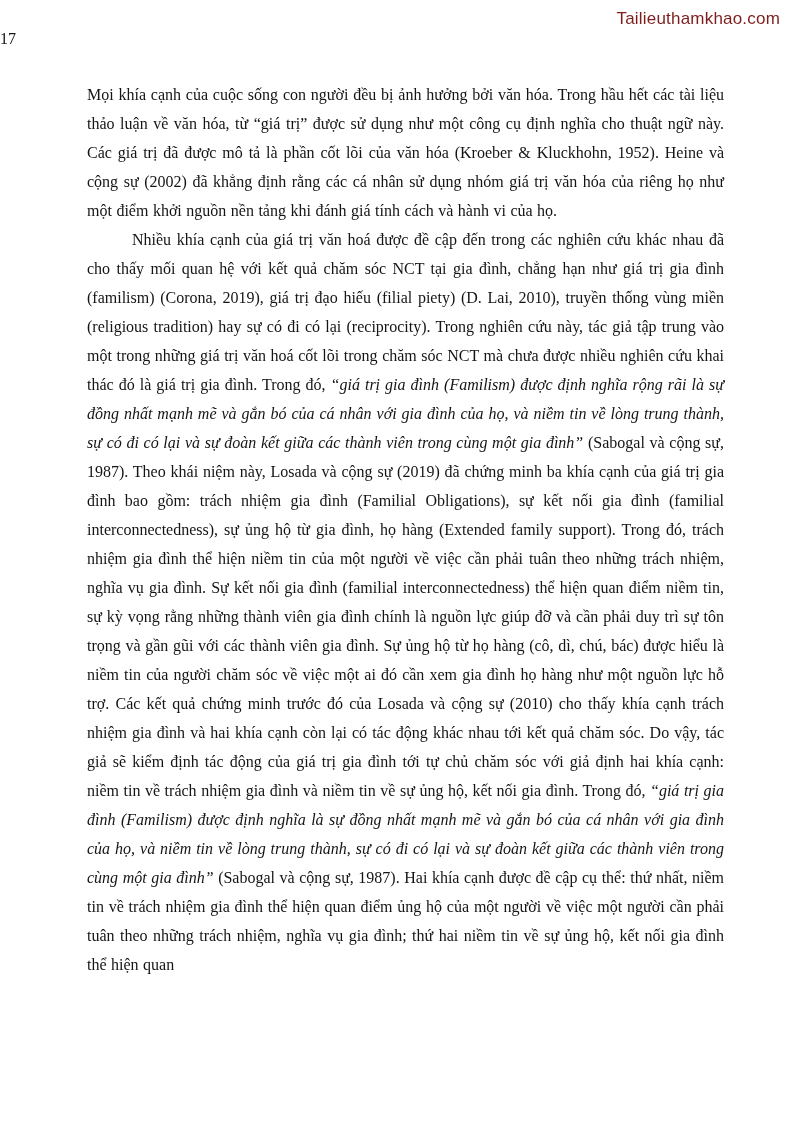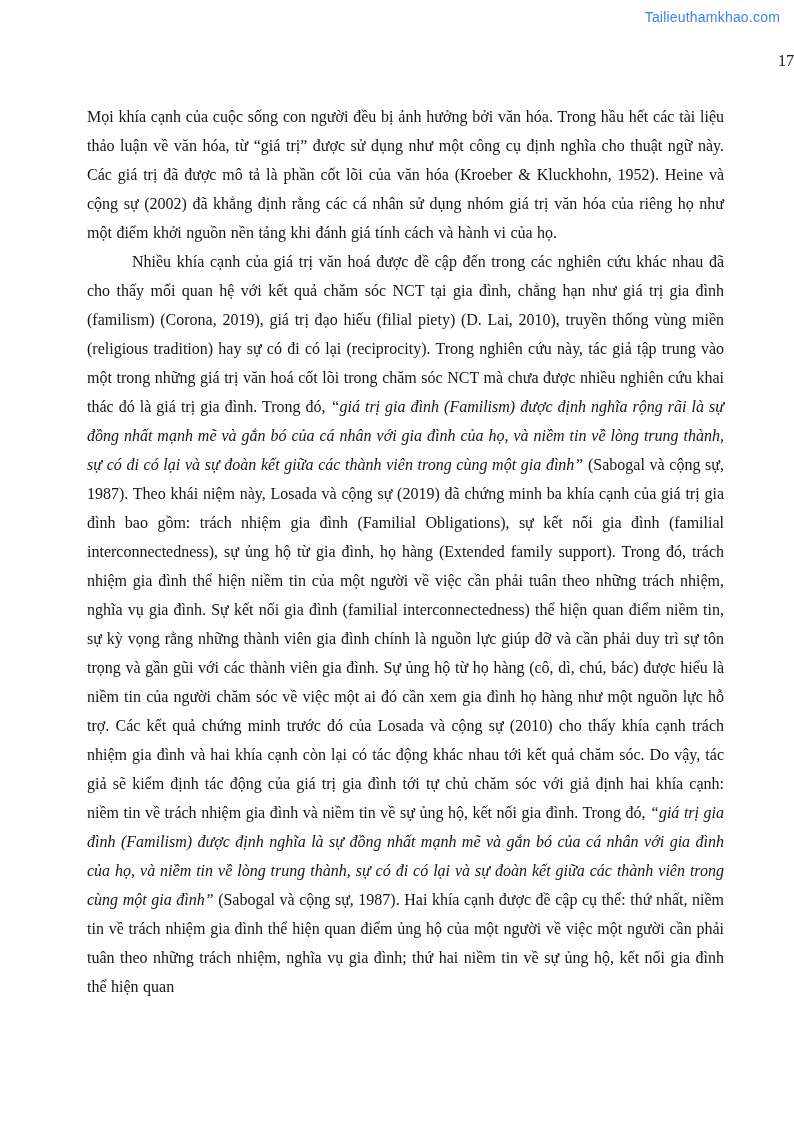--- a/index.html
+++ b/index.html
@@ -16,27 +16,27 @@
     background: #ffffff;
     font-family: "Liberation Serif", serif;
     color: #141414;
     box-sizing: border-box;
   }
   .watermark {
     position: absolute;
     top: 9px;
     right: 14px;
     font-family: "Liberation Sans", sans-serif;
-    font-size: 14px;
-    color: #3b82f6;
+    font-size: 17px;
+    color: #7f1d1d;
     letter-spacing: 0.2px;
   }
   .page-number {
-    padding-top: 52px;
-    text-align: right;
+    padding-top: 30px;
+    text-align: left;
     font-size: 16px;
     color: #141414;
     font-family: Liberation Serif, serif;
   }
   .content {
     padding: 32px 70px 0 87px; 
   }
   .content p {
     margin: 0;
     font-size: 16px;

